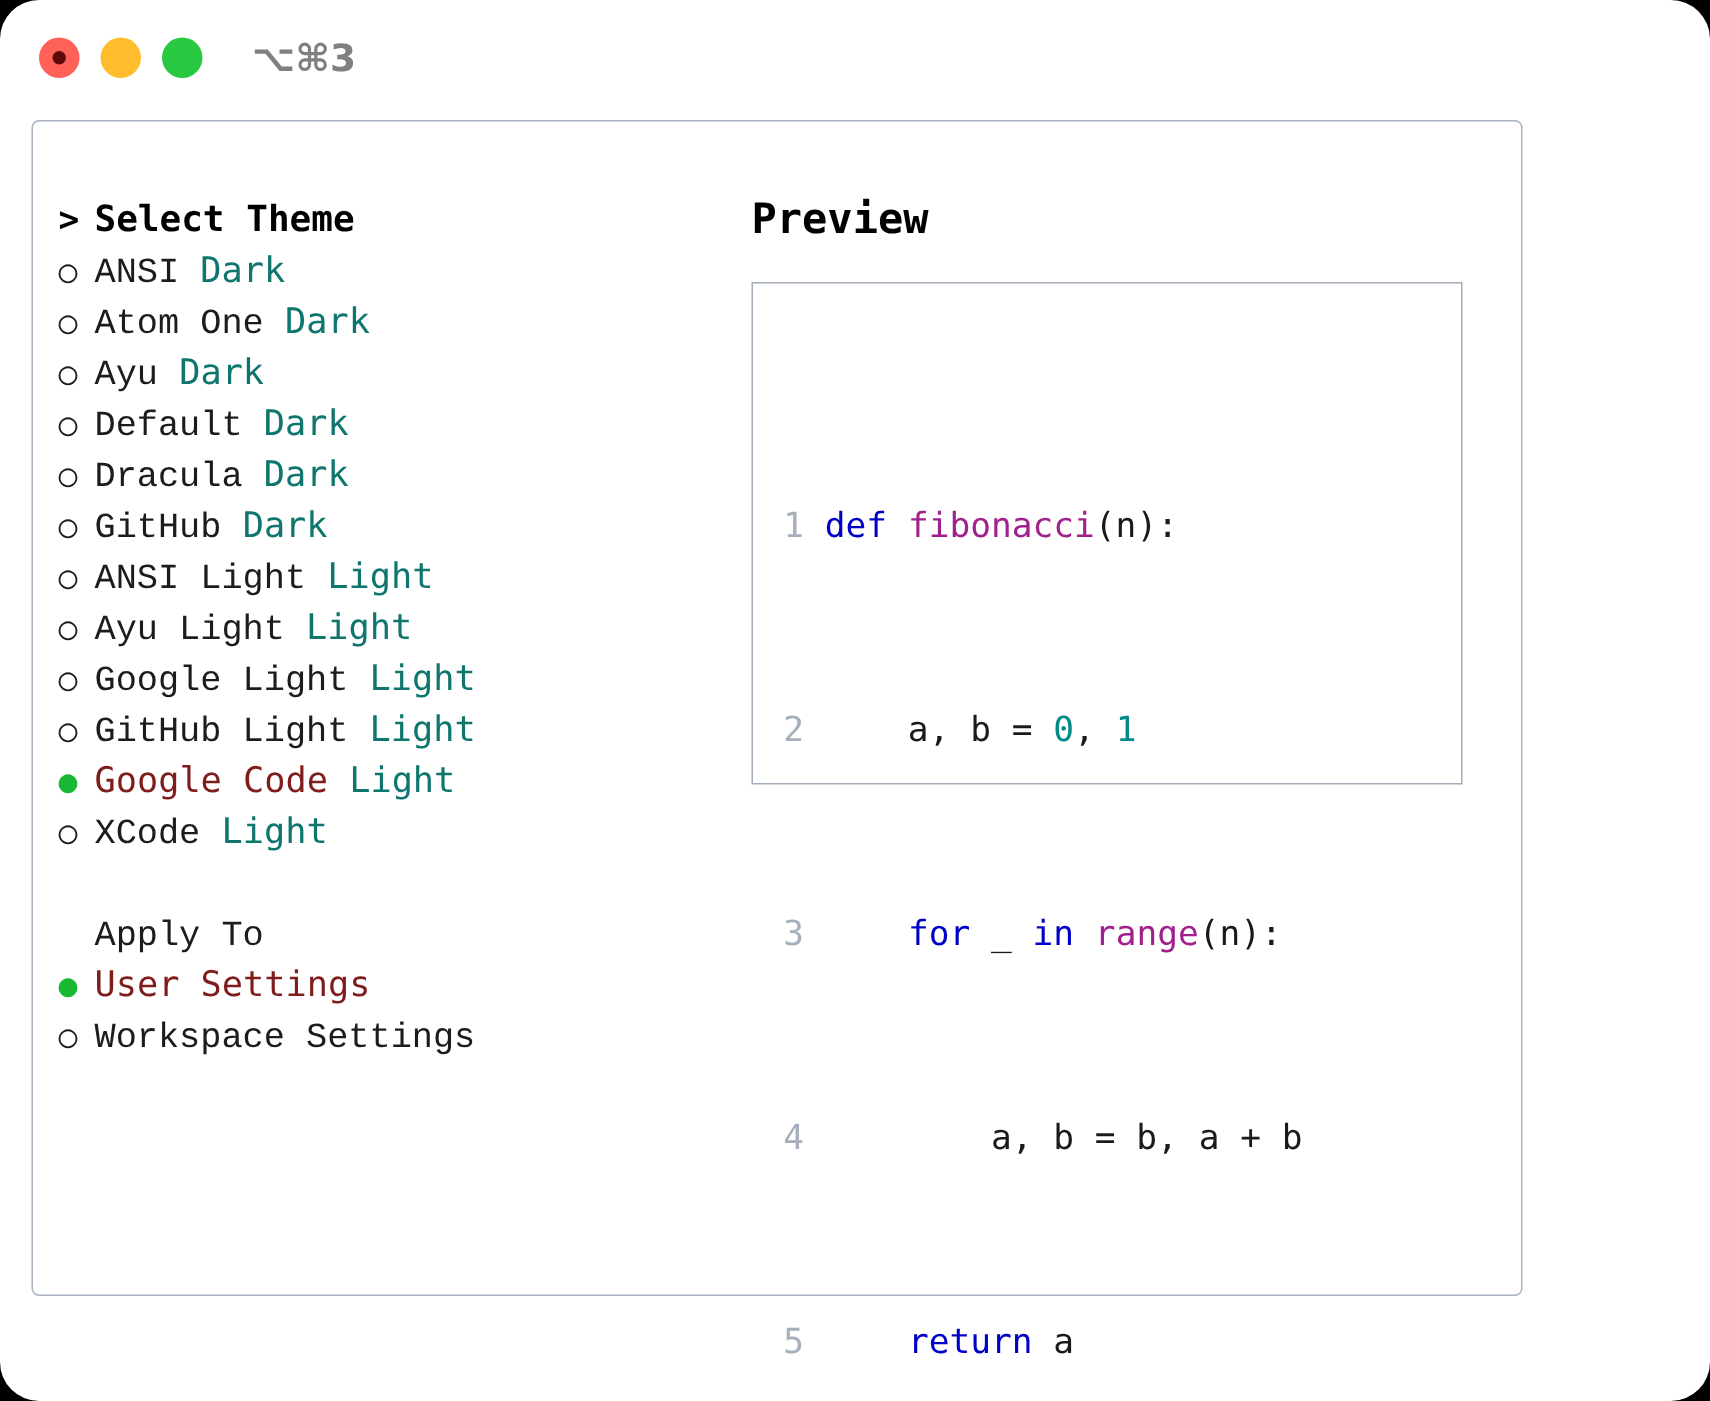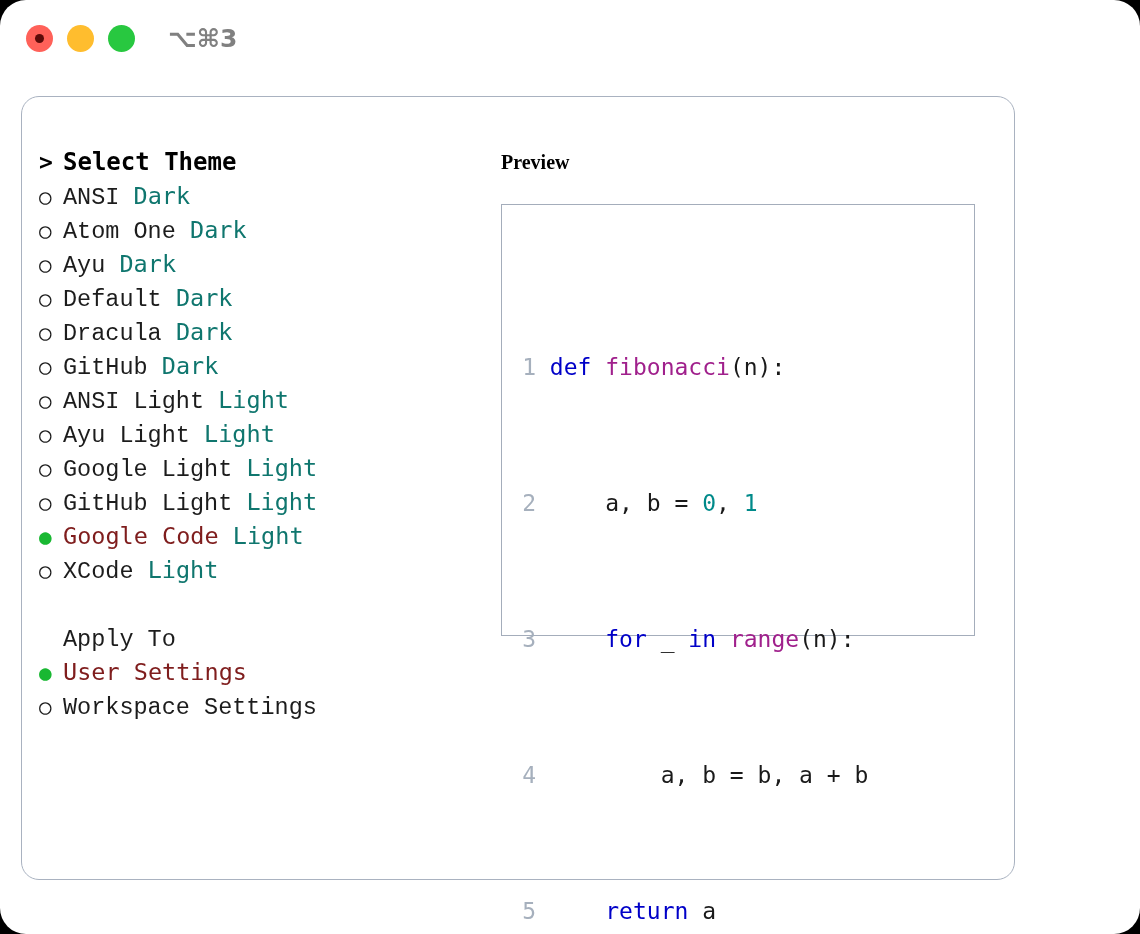--- a/index.html
+++ b/index.html
@@ -61,25 +61,25 @@
     font-weight: bold;
     color: #808080;
     letter-spacing: 0px;
     font-family: "DejaVu Sans", "Liberation Sans", sans-serif;
   }
 
   
   #container {
     position: absolute;
     left: 21px;
-    top: 96px;
+    top: 80px;
     width: 992px;
     height: 782px;
     border: 1.6px solid #a9b2c0;
-    border-radius: 18px;
+    border-radius: 5px;
     background: #ffffff;
   }
 
   
   #left-col {
     position: absolute;
     left: 17px;
     top: 48px;
     width: 440px;
   }
@@ -120,32 +120,31 @@
   }
 
   
   #right-col {
     position: absolute;
     left: 479px;
     top: 48px;
     width: 490px;
   }
   #preview-title {
-    font-size: 20px;
+    font-size: 28px;
     font-weight: bold;
     color: #000;
     line-height: 34px;
-    font-family: Liberation Serif, serif;
   }
   #preview-box {
     position: absolute;
     left: 0px;
     top: 59px;
     width: 474px;
-    height: 432px;
+    height: 335px;
     border: 1.6px solid #a4adbb;
     background: #ffffff;
     box-sizing: border-box;
   }
   #code-area {
     position: absolute;
     left: 12px;
     top: 43px;
     font-size: 23px;
     line-height: 34px;

